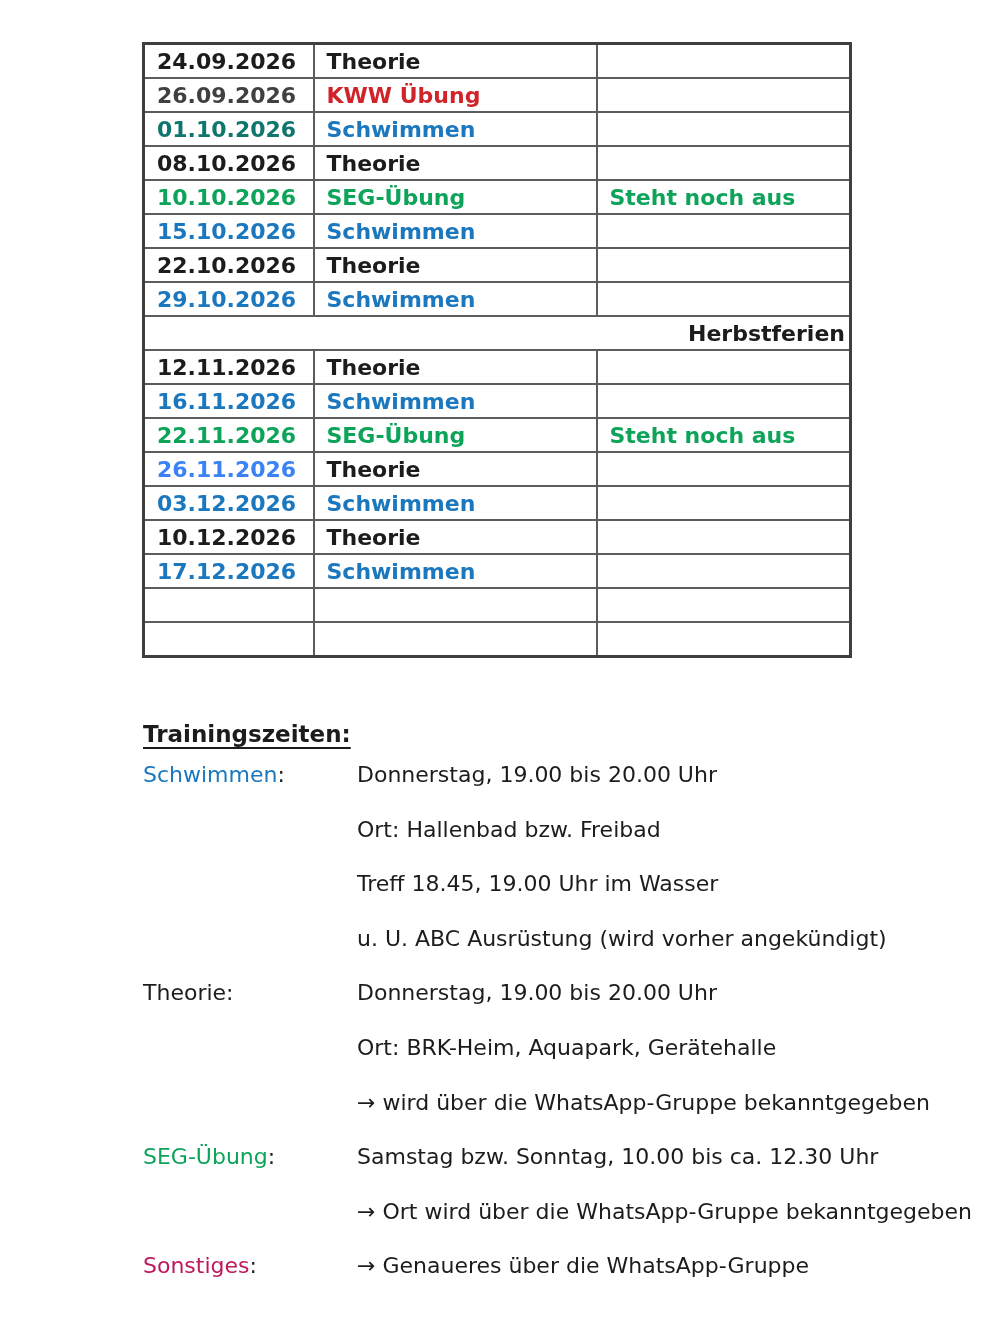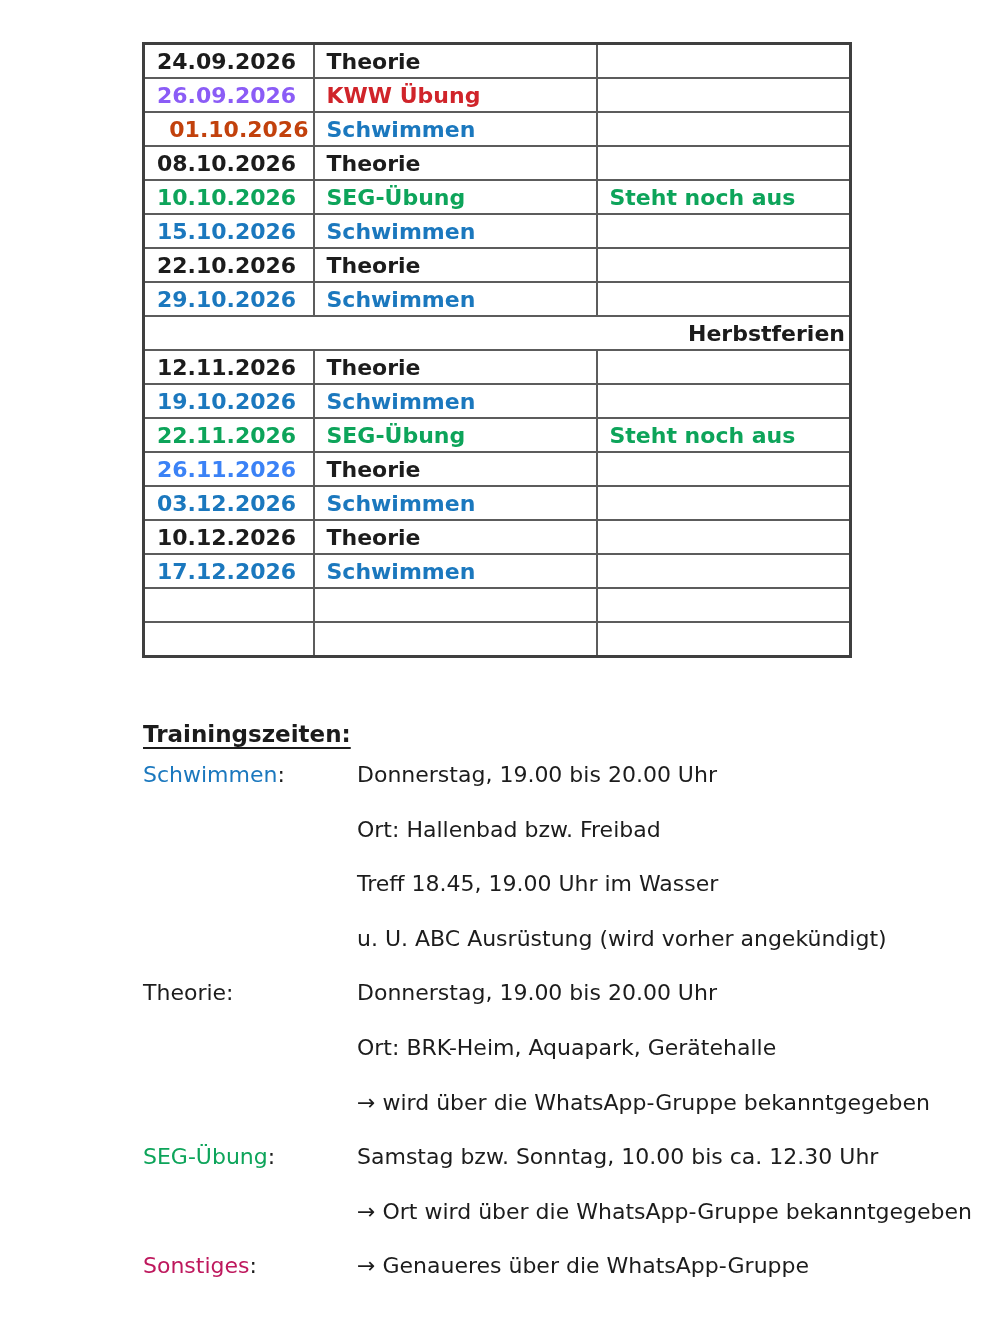--- a/index.html
+++ b/index.html
@@ -87,26 +87,26 @@
       <col style="width:283px">
       <col style="width:254px">
     </colgroup>
     <tbody id="schedule-body">
         <tr>
           <td style="color: rgb(28, 28, 28);">24.09.2026</td>
           <td style="color: rgb(28, 28, 28);">Theorie</td>
           <td style="color: rgb(28, 28, 28);"></td>
         </tr>
         <tr>
-          <td style="color: #8b5cf6;">26.09.2026</td>
+          <td style="color: #404040;">26.09.2026</td>
           <td style="color: rgb(208, 36, 42);">KWW Übung</td>
           <td style="color: rgb(208, 36, 42);"></td>
         </tr>
         <tr>
-          <td style="color: #c2410c; text-align: right;">01.10.2026</td>
+          <td style="color: #0f766e;">01.10.2026</td>
           <td style="color: rgb(27, 120, 190);">Schwimmen</td>
           <td style="color: rgb(27, 120, 190);"></td>
         </tr>
         <tr>
           <td style="color: rgb(28, 28, 28);">08.10.2026</td>
           <td style="color: rgb(28, 28, 28);">Theorie</td>
           <td style="color: rgb(28, 28, 28);"></td>
         </tr>
         <tr>
           <td style="color: rgb(13, 164, 90);">10.10.2026</td>
@@ -130,21 +130,21 @@
         </tr>
         <tr>
           <td colspan="3" class="merged" style="color: rgb(28, 28, 28);">Herbstferien</td>
         </tr>
         <tr>
           <td style="color: rgb(28, 28, 28);">12.11.2026</td>
           <td style="color: rgb(28, 28, 28);">Theorie</td>
           <td style="color: rgb(28, 28, 28);"></td>
         </tr>
         <tr>
-          <td style="color: rgb(27, 120, 190);">19.10.2026</td>
+          <td style="color: rgb(27, 120, 190);">16.11.2026</td>
           <td style="color: rgb(27, 120, 190);">Schwimmen</td>
           <td style="color: rgb(27, 120, 190);"></td>
         </tr>
         <tr>
           <td style="color: rgb(13, 164, 90); margin-top: 16px;">22.11.2026</td>
           <td style="color: rgb(13, 164, 90);">SEG-Übung</td>
           <td style="color: rgb(13, 164, 90);">Steht noch aus</td>
         </tr>
         <tr>
           <td style="color: #3b82f6;">26.11.2026</td>

